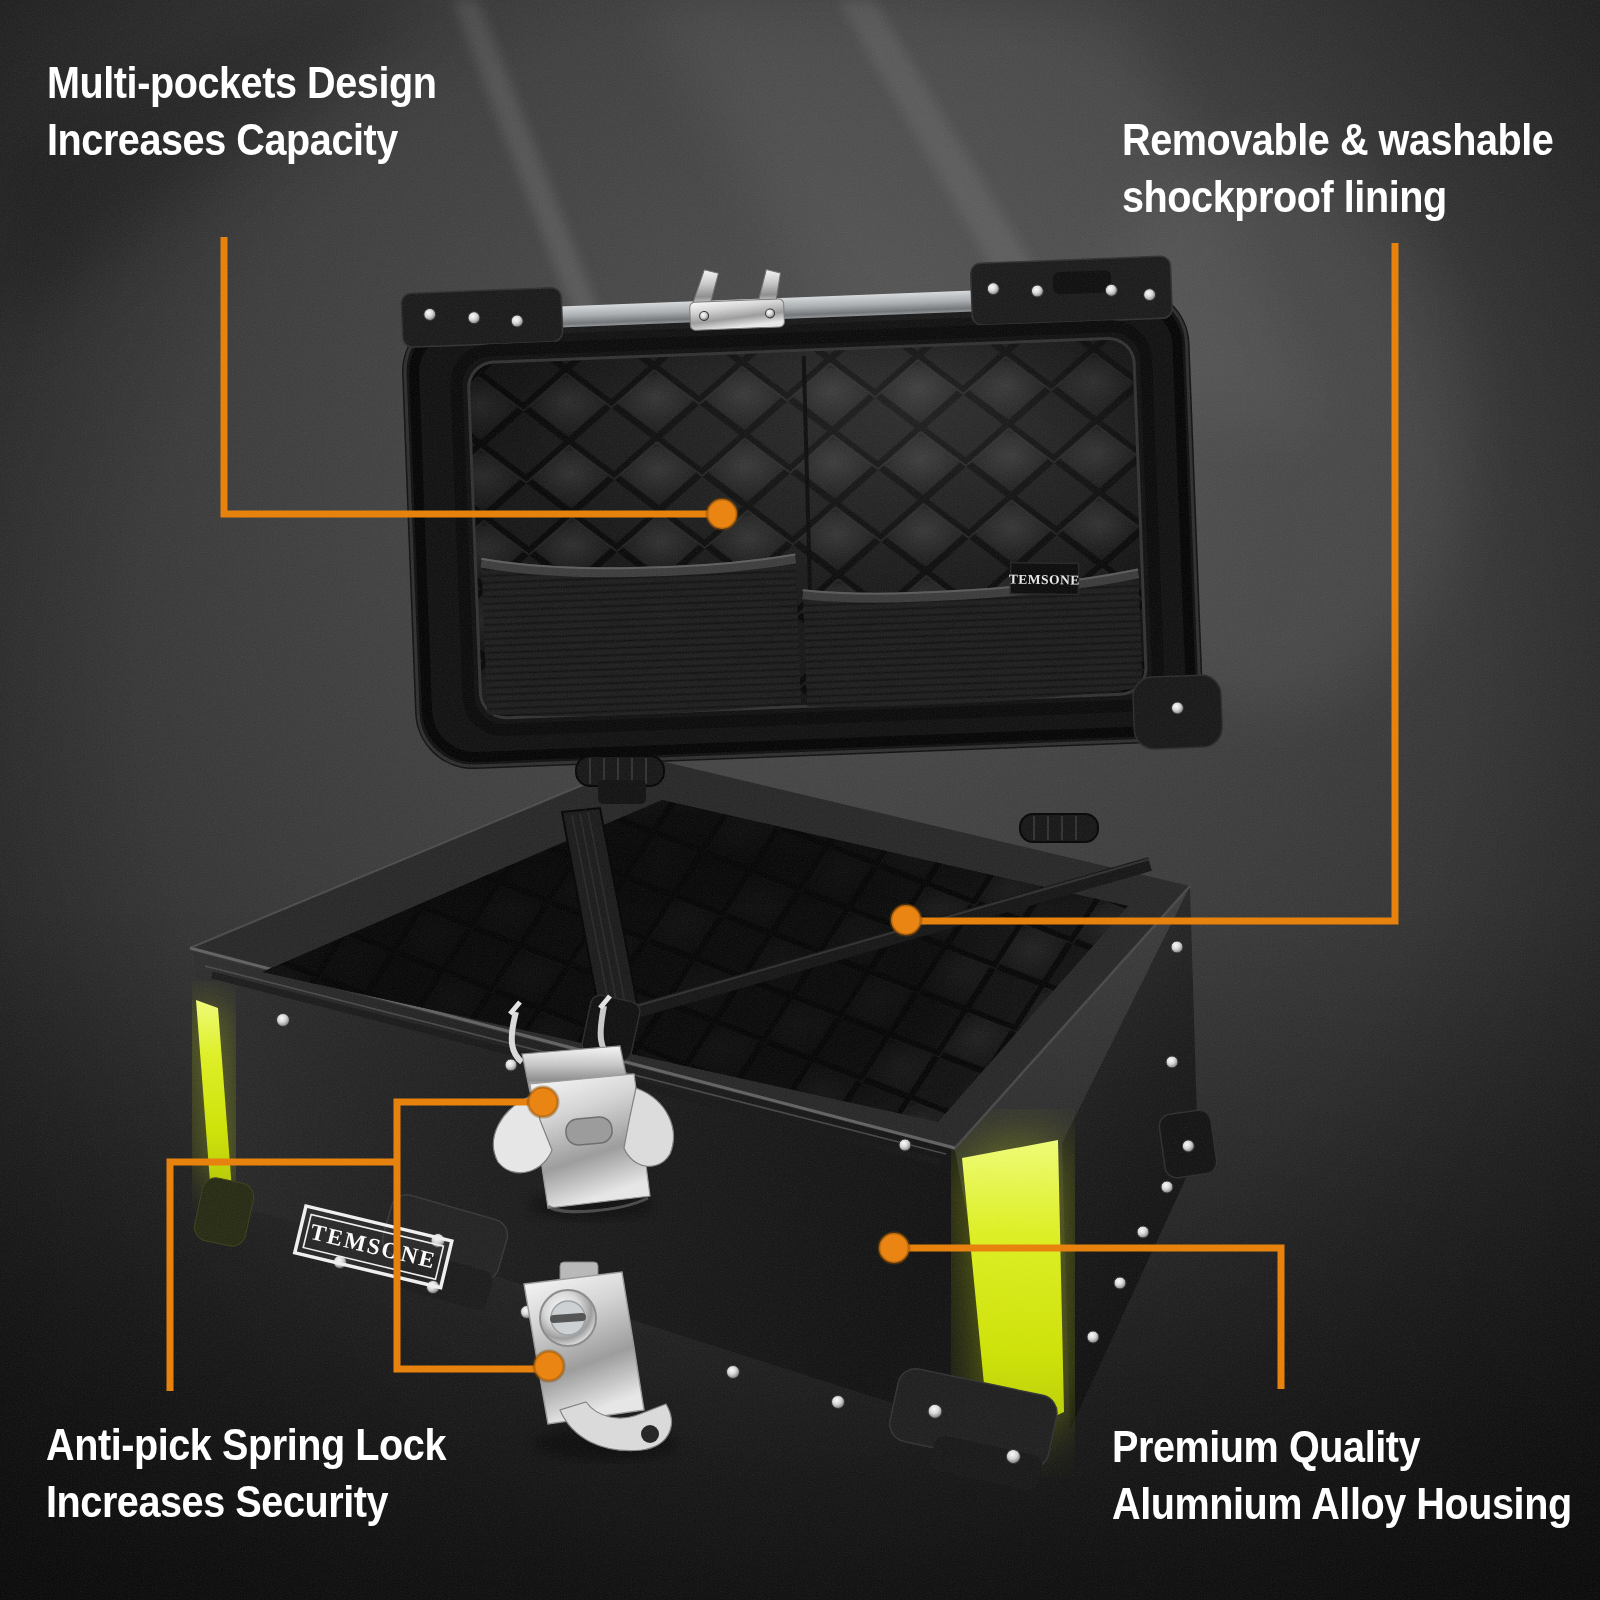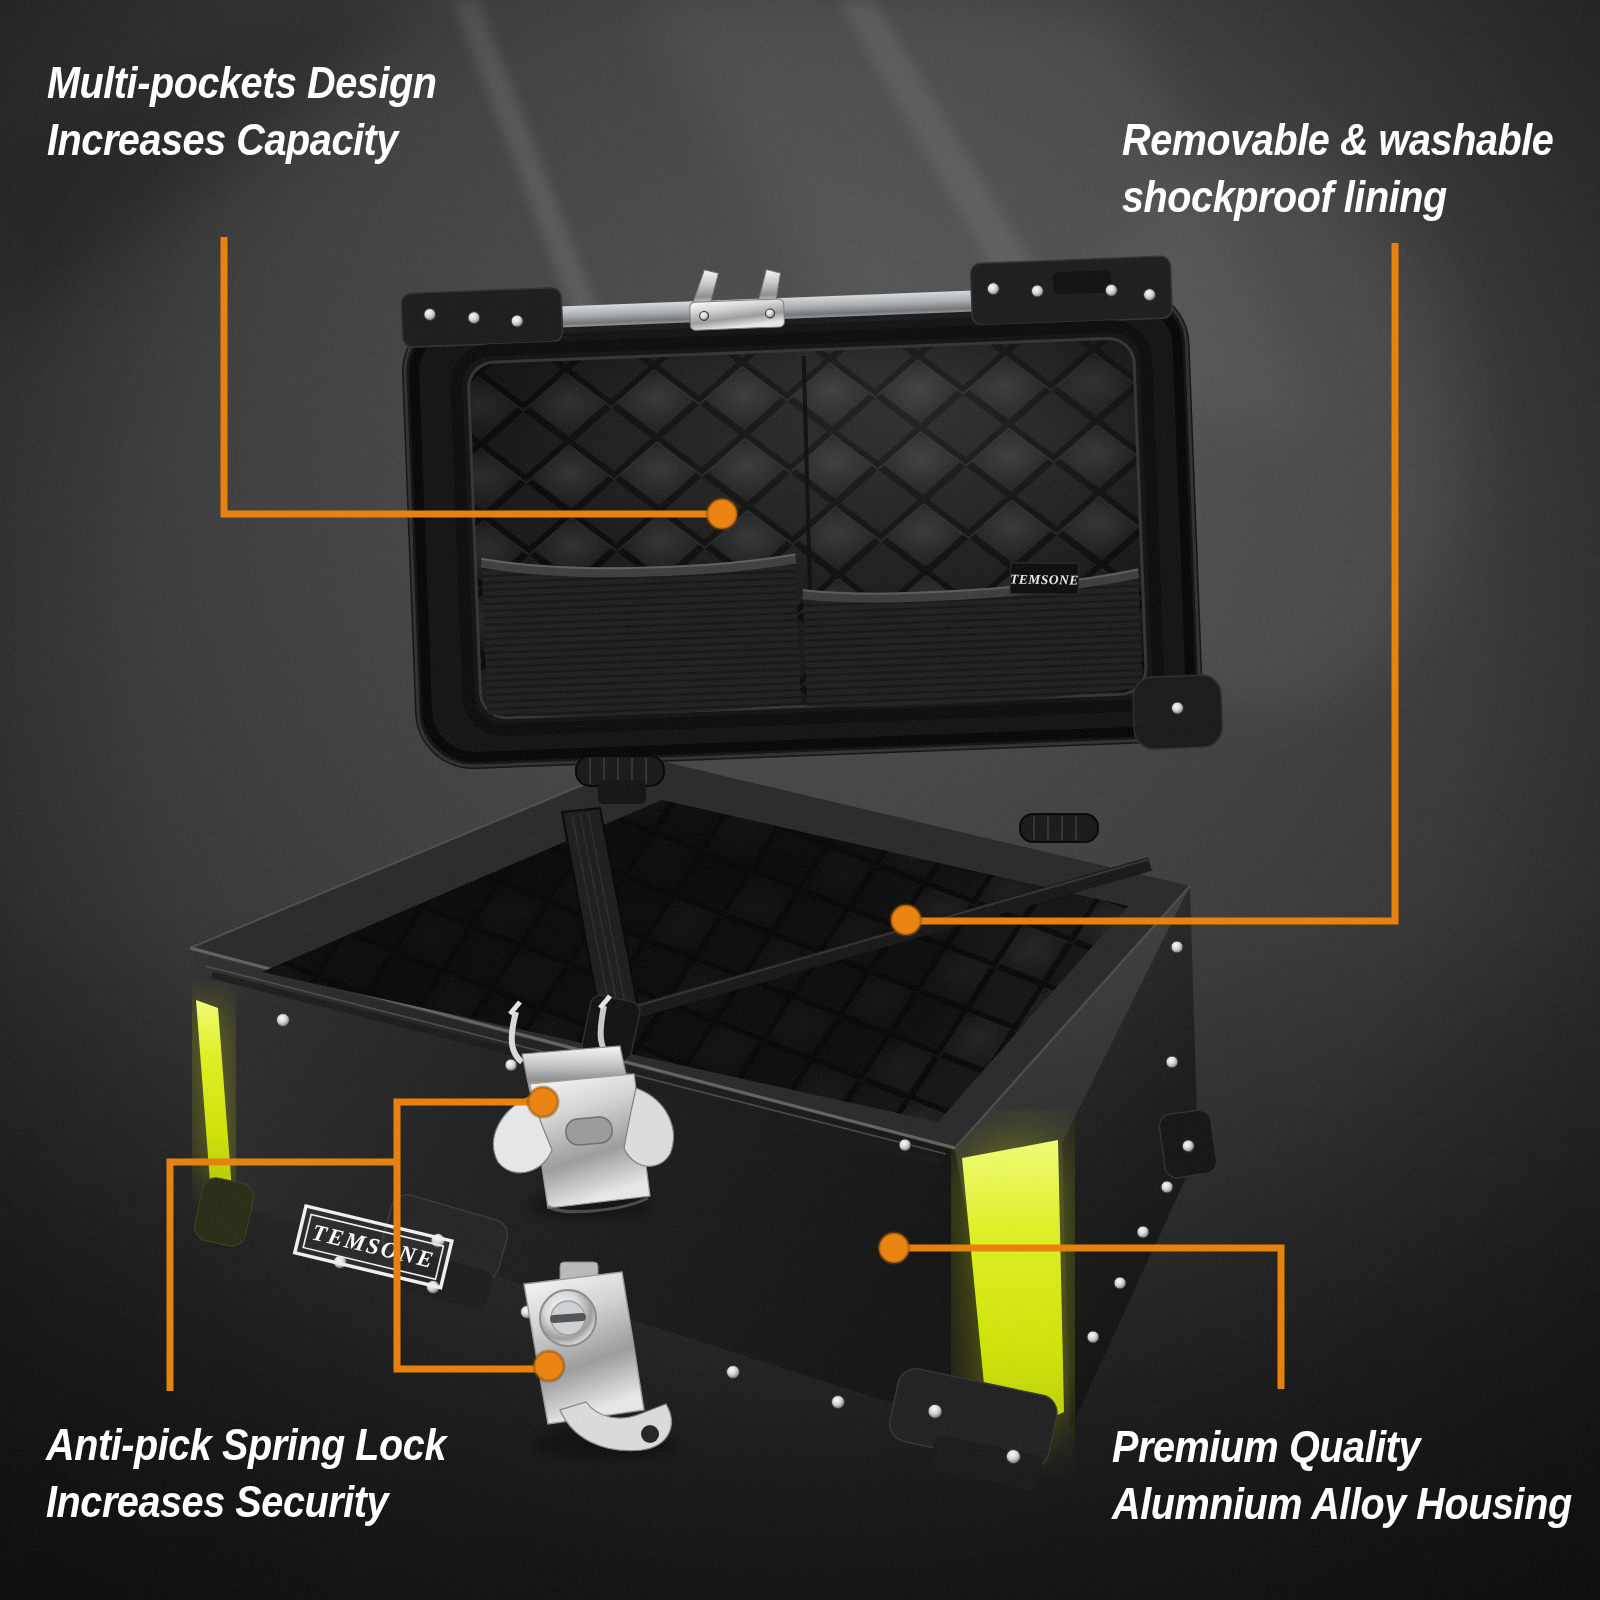--- a/index.html
+++ b/index.html
@@ -1,17 +1,17 @@
 <!DOCTYPE html>
 <html><head>
 <meta charset="utf-8">
 <style>
   html,body{margin:0;padding:0;background:#000;}
   #stage{position:relative;width:1600px;height:1600px;overflow:hidden;
-         font-family:"Liberation Sans",sans-serif;background:#2e2e2e;font-style:italic;}
+         font-family:"Liberation Sans",sans-serif;background:#2e2e2e;}
   #scene{position:absolute;left:0;top:0;}
   .note{position:absolute;color:#ffffff;font-weight:700;font-size:45px;line-height:57px;
         letter-spacing:-0.5px;transform:scaleX(0.88);transform-origin:left top;white-space:nowrap;}
   #note-tl{left:47px;top:54px;}
   #note-tr{left:1122px;top:111px;}
   #note-bl{left:46px;top:1416px;}
   #note-br{left:1112px;top:1418px;}
   .rivet{fill:url(#rivetG);stroke:#2c2c2c;stroke-width:1;}
   .callout{stroke:#e8820f;stroke-width:7;fill:none;}
   .dot{fill:#ea8413;stroke:#8a4d07;stroke-opacity:.45;stroke-width:3;}

